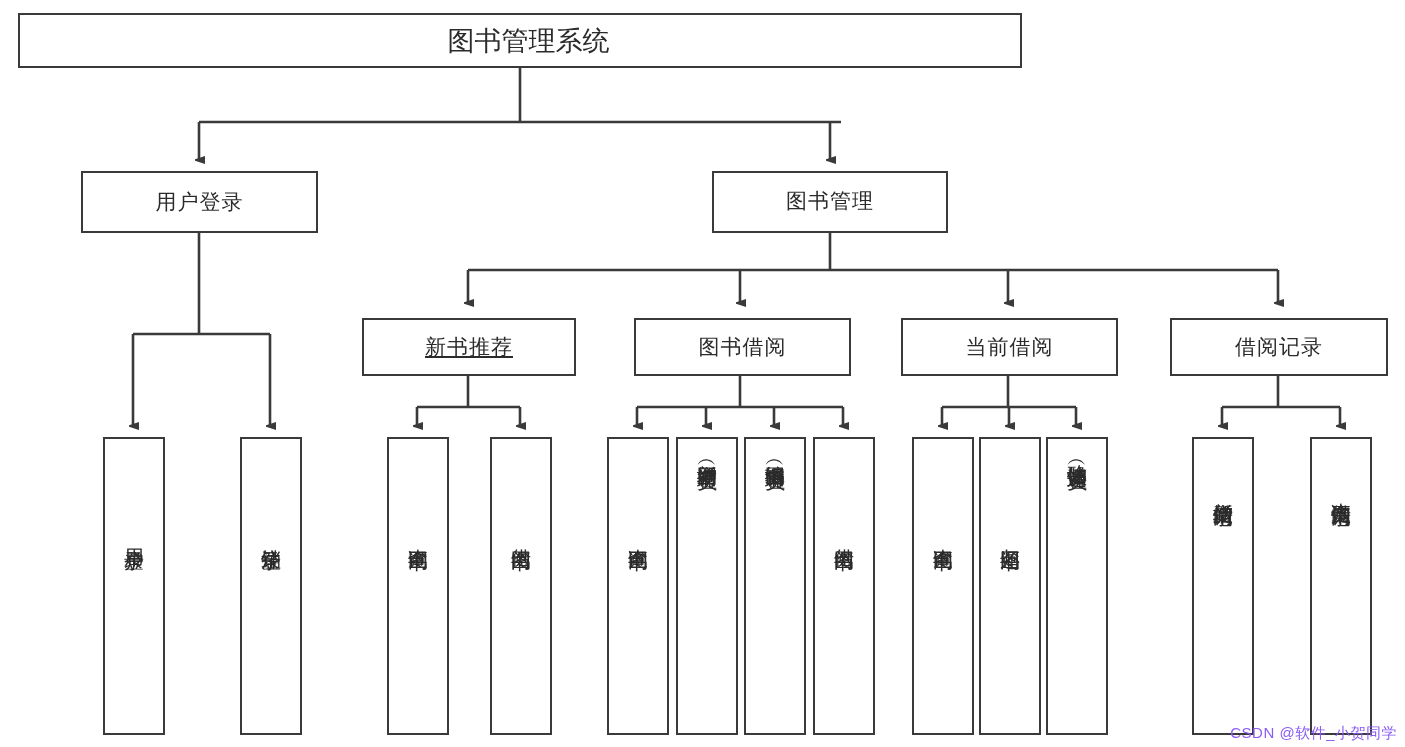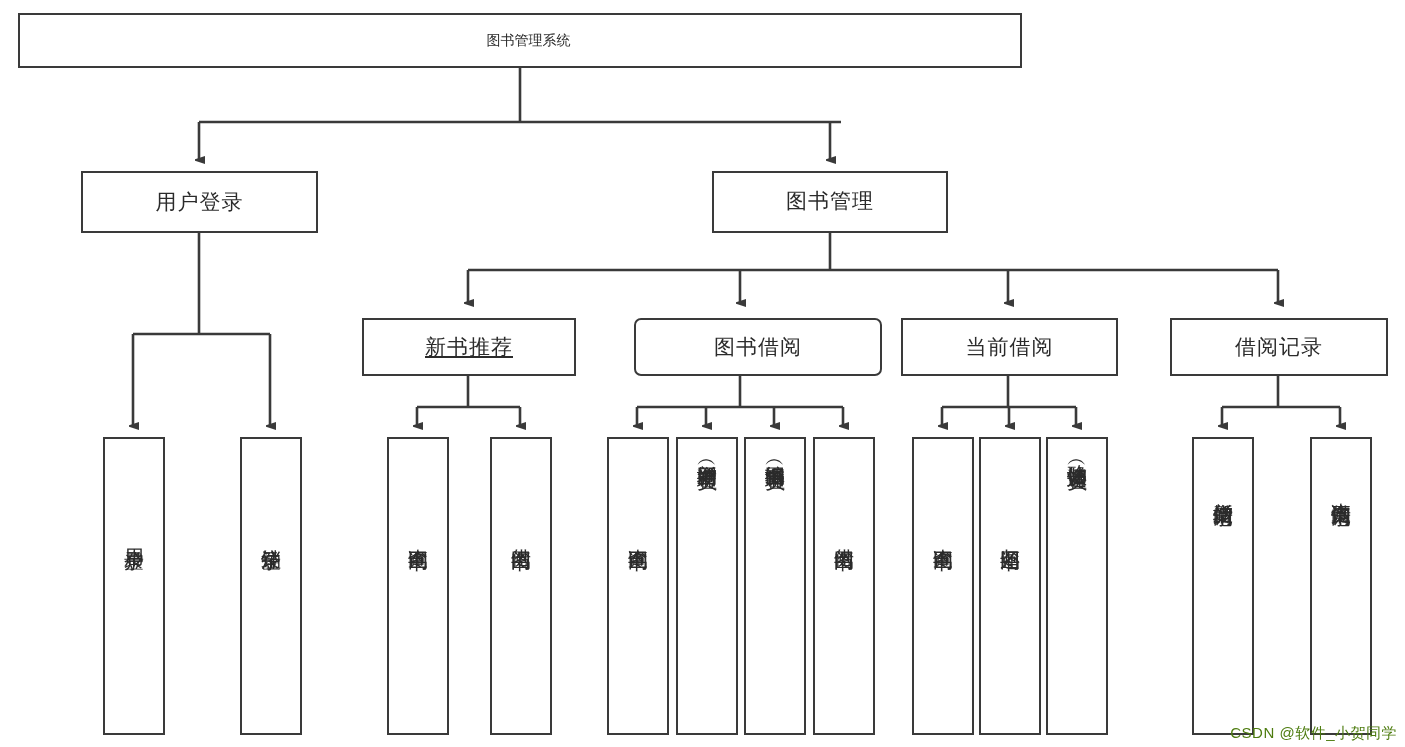--- a/index.html
+++ b/index.html
@@ -34,21 +34,21 @@
     align-items: center;
     justify-content: center;
     color: #2b2b2b;
   }
   .node.horiz {
     font-size: 21px;
     letter-spacing: 1px;
     line-height: 1.2;
   }
   .node.root {
-    font-size: 14px;
+    font-size: 27px;
     padding-left: 17px;
   }
   .node.leaf {
     font-size: 20px;
     align-items: flex-start;
     justify-content: center;
     padding-top: 6px;
   }
   .vtext {
     writing-mode: vertical-rl;
@@ -60,21 +60,21 @@
     margin-top: 2px;
   }
   .leaf-short .vtext { margin-top: 88px; }
   .leaf-tall .vtext  { margin-top: 4px; }
   .leaf-rec .vtext   { margin-top: 42px; }
   .watermark {
     position: absolute;
     right: 8px;
     bottom: 4px;
     font-size: 15px;
-    color: #4d7c0f;
+    color: #8b5cf6;
     letter-spacing: 0.5px;
     user-select: none;
     white-space: nowrap;
   }
 </style>
 </head>
 <body>
 
 <div id="canvas">
 
@@ -138,21 +138,21 @@
   </div>
 
   <div class="node horiz" style="left:712px; top:171px; width:236px; height:62px;font-family:Liberation Serif, serif;">
     <span>图书管理</span>
   </div>
 
   <div class="node horiz" style="left:362px; top:318px; width:214px; height:58px;text-decoration:underline;">
     <span>新书推荐</span>
   </div>
 
-  <div class="node horiz" style="left:634px; top:318px; width:248px; height:58px;border-radius:7px;">
+  <div class="node horiz" style="left:634px; top:318px; width:217px; height:58px;">
     <span>图书借阅</span>
   </div>
 
   <div class="node horiz" style="left:1170px; top:318px; width:218px; height:58px;">
     <span>借阅记录</span>
   </div>
 
   <div class="node horiz" style="left:901px; top:318px; width:217px; height:58px;">
     <span>当前借阅</span>
   </div>

